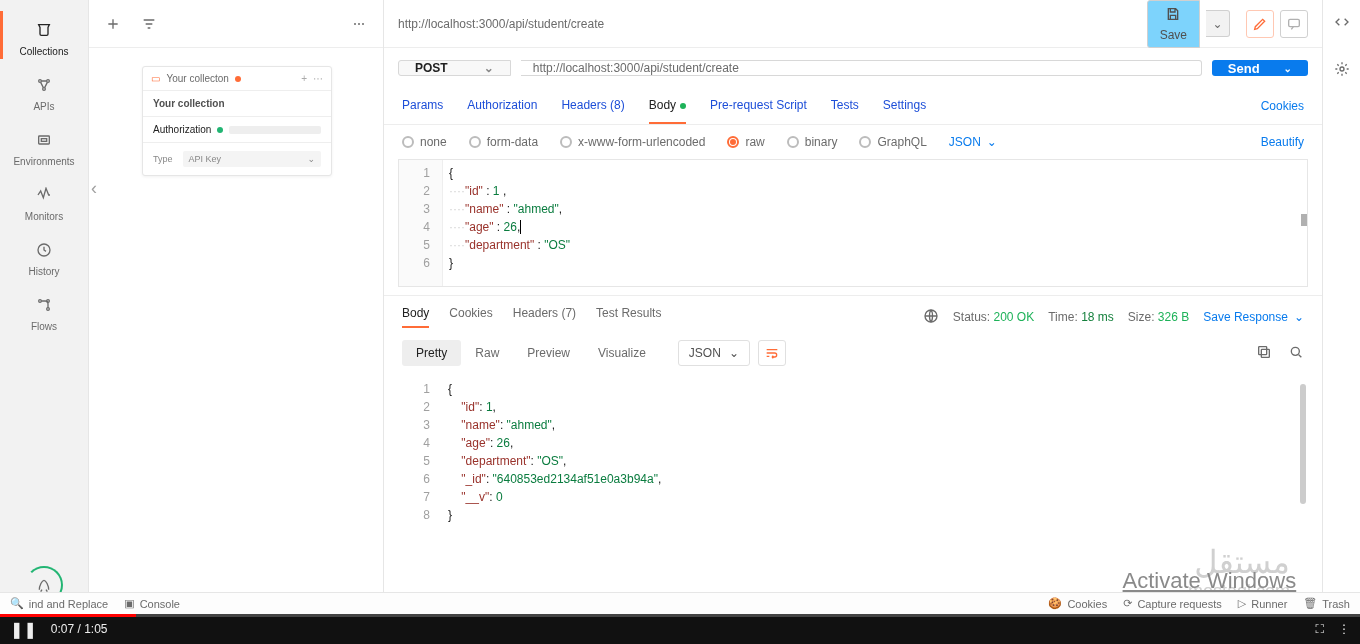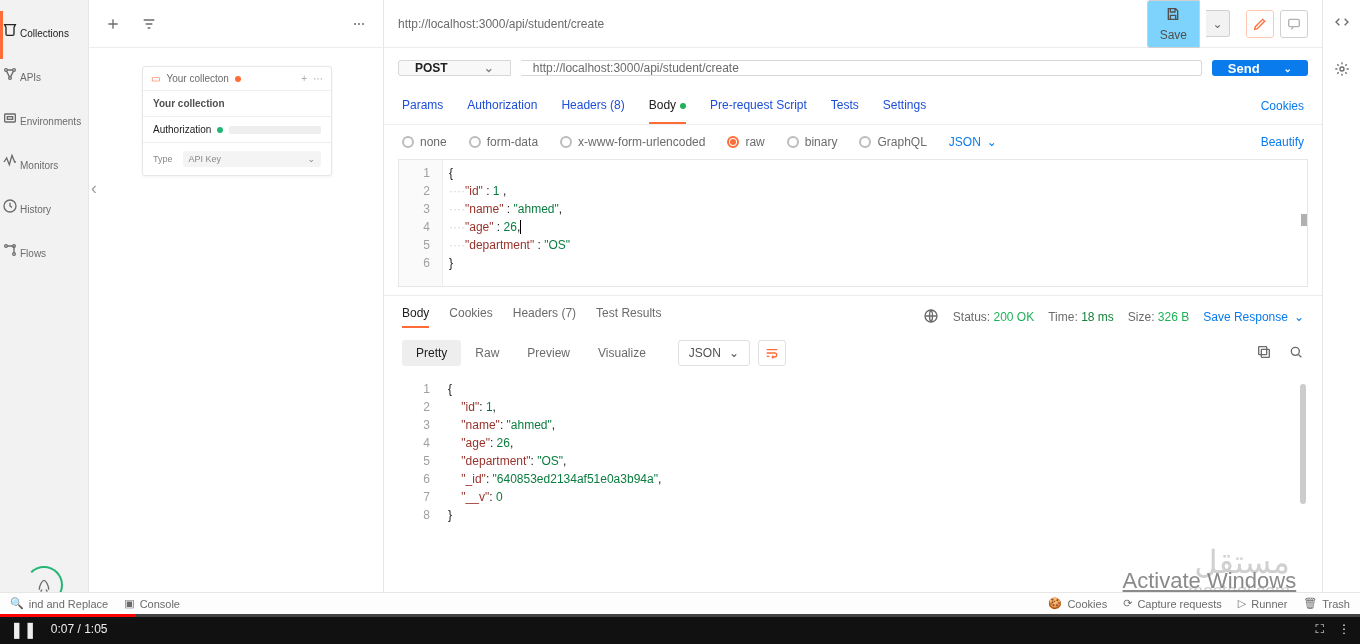--- a/index.html
+++ b/index.html
@@ -1,21 +1,21 @@
 <!DOCTYPE html>
 <html><head>
 <meta charset="utf-8">
 <style>
 * { margin: 0; padding: 0; box-sizing: border-box; font-family: -apple-system, BlinkMacSystemFont, "Segoe UI", Arial, sans-serif; }
 body { width: 1360px; height: 644px; overflow: hidden; background: #fff; font-size: 12px; color: #212121; position: relative; }
 .app { display: flex; height: 614px; }
 
 
 .rail { width: 89px; background: #f2f2f2; border-right: 1px solid #e6e6e6; display: flex; flex-direction: column; align-items: center; padding-top: 11px; position: relative; }
-.rail-item { width: 100%; display: flex; flex-direction: row; align-items: center; padding: 9px 0; cursor: pointer; color: #6b6b6b; font-size: 10px; }
+.rail-item { width: 100%; display: flex; flex-direction: column; align-items: center; padding: 9px 0; cursor: pointer; color: #6b6b6b; font-size: 10px; }
 .rail-item.active { color: #212121; }
 .rail-item.active .ico { color: #242424; }
 .rail-item .ico { width: 20px; height: 20px; margin-bottom: 6px; display: flex; align-items: center; justify-content: center; color: #6b6b6b; }
 .rail-active-bar { position: absolute; left: 0; top: 11px; width: 3px; height: 48px; background: #ff6c37; }
 .rocket { position: absolute; bottom: 10px; left: 50%; transform: translateX(-50%); width: 38px; height: 38px; border: 2px solid #22b573; border-radius: 50%; display: flex; align-items: center; justify-content: center; color: #6b6b6b; border-left-color: transparent; }
 
 
 .side { width: 295px; border-right: 1px solid #e6e6e6; display: flex; flex-direction: column; }
 .side-top { height: 48px; display: flex; align-items: center; padding: 0 10px; gap: 8px; border-bottom: 1px solid #ededed; }
 .icon-btn { width: 28px; height: 28px; display: flex; align-items: center; justify-content: center; color: #6b6b6b; cursor: pointer; border-radius: 3px; }

